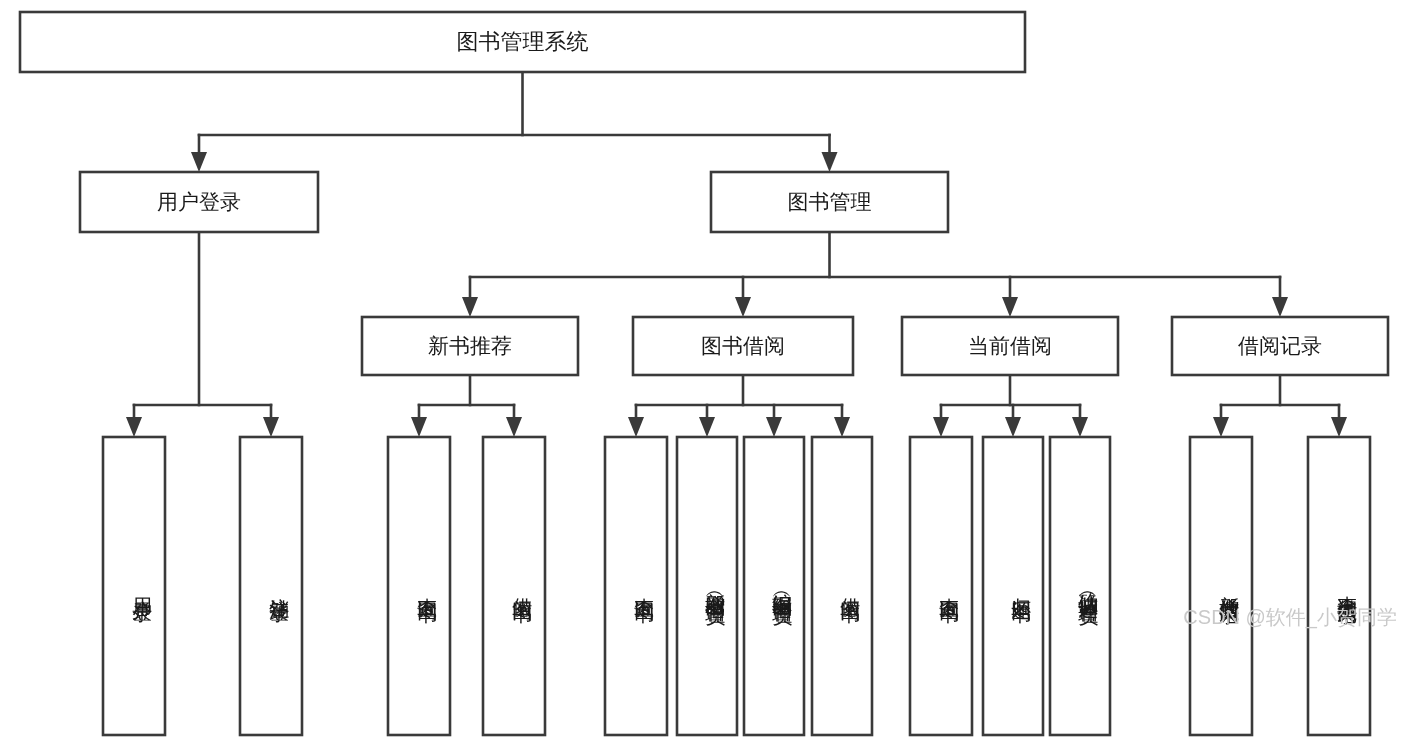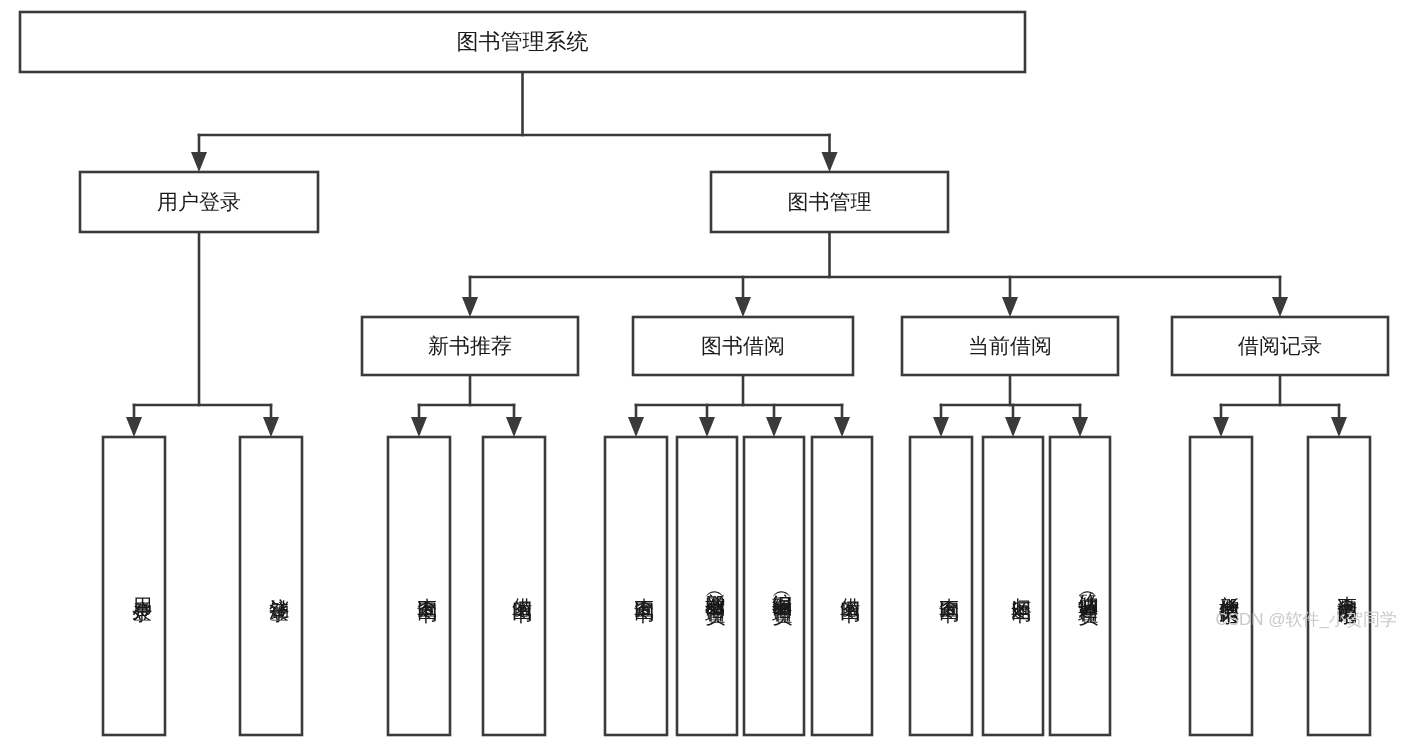--- a/index.html
+++ b/index.html
@@ -20,21 +20,21 @@
   .node-label-root{font-size:22px;}
   .leaf-label{
     font-family:"Liberation Sans","DejaVu Sans",sans-serif;
     fill:#1a1a1a;font-size:20px;text-anchor:middle;
     writing-mode:vertical-rl;
     letter-spacing:2px;
   }
   .watermark{
     position:absolute;right:8px;bottom:6px;
     font-family:"Liberation Sans","DejaVu Sans",sans-serif;
-    font-size:17px;color:#c9c9c9;white-space:nowrap;
+    font-size:20px;color:#c9c9c9;white-space:nowrap;
     user-select:none;pointer-events:none;
   }
 </style>
 </head>
 <body>
 
 <div id="diagram-root">
   <svg id="tree" viewBox="0 0 1405 747">
     <g id="connectors-layer">
         <path class="connector" d="M 522.5 72 L 522.5 135"></path>

